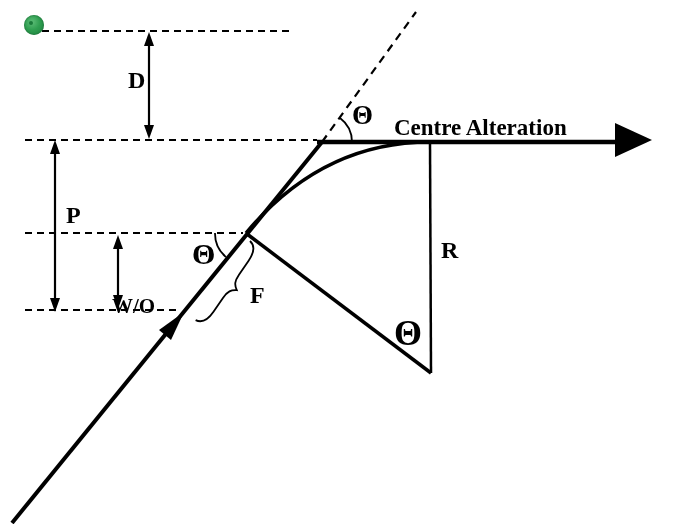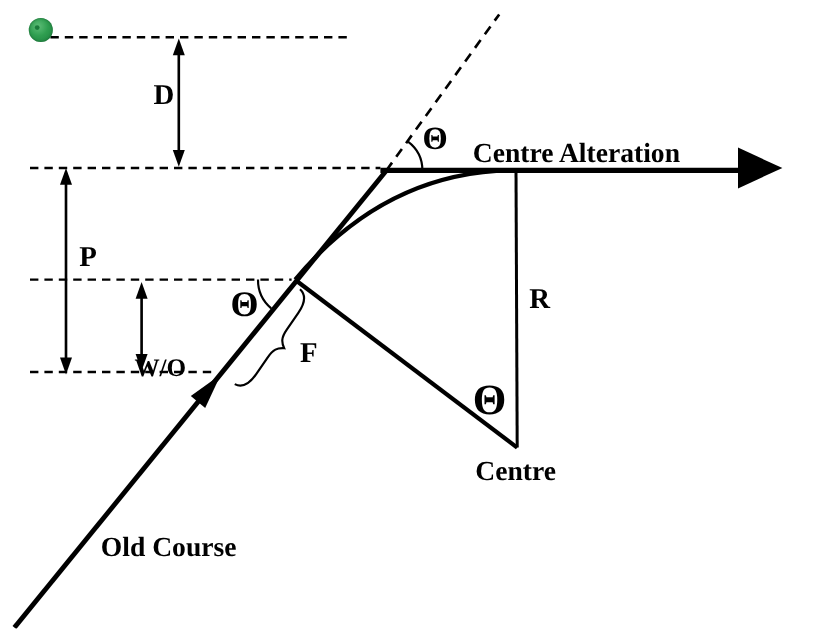--- a/index.html
+++ b/index.html
@@ -100,17 +100,15 @@
   <div class="lbl lbl-24" style="left:250px;top:283px;">F</div>
 
   <div class="lbl theta-sm" style="left:352px;top:102px;">Θ</div>
 
   <div class="lbl lbl-22" style="left:394px;top:116px;">Centre Alteration</div>
 
   <div class="lbl lbl-24" style="left:441px;top:238px;">R</div>
 
   <div class="lbl theta-lg" style="left:394px;top:315px;">Θ</div>
 
-  <div class="lbl lbl-22" style="left:396px;top:381px;">Centre</div>
 
-  <div class="lbl lbl-22" style="left:84px;top:444px;">Old Course</div>
 
 </div>
 
 </body></html>

